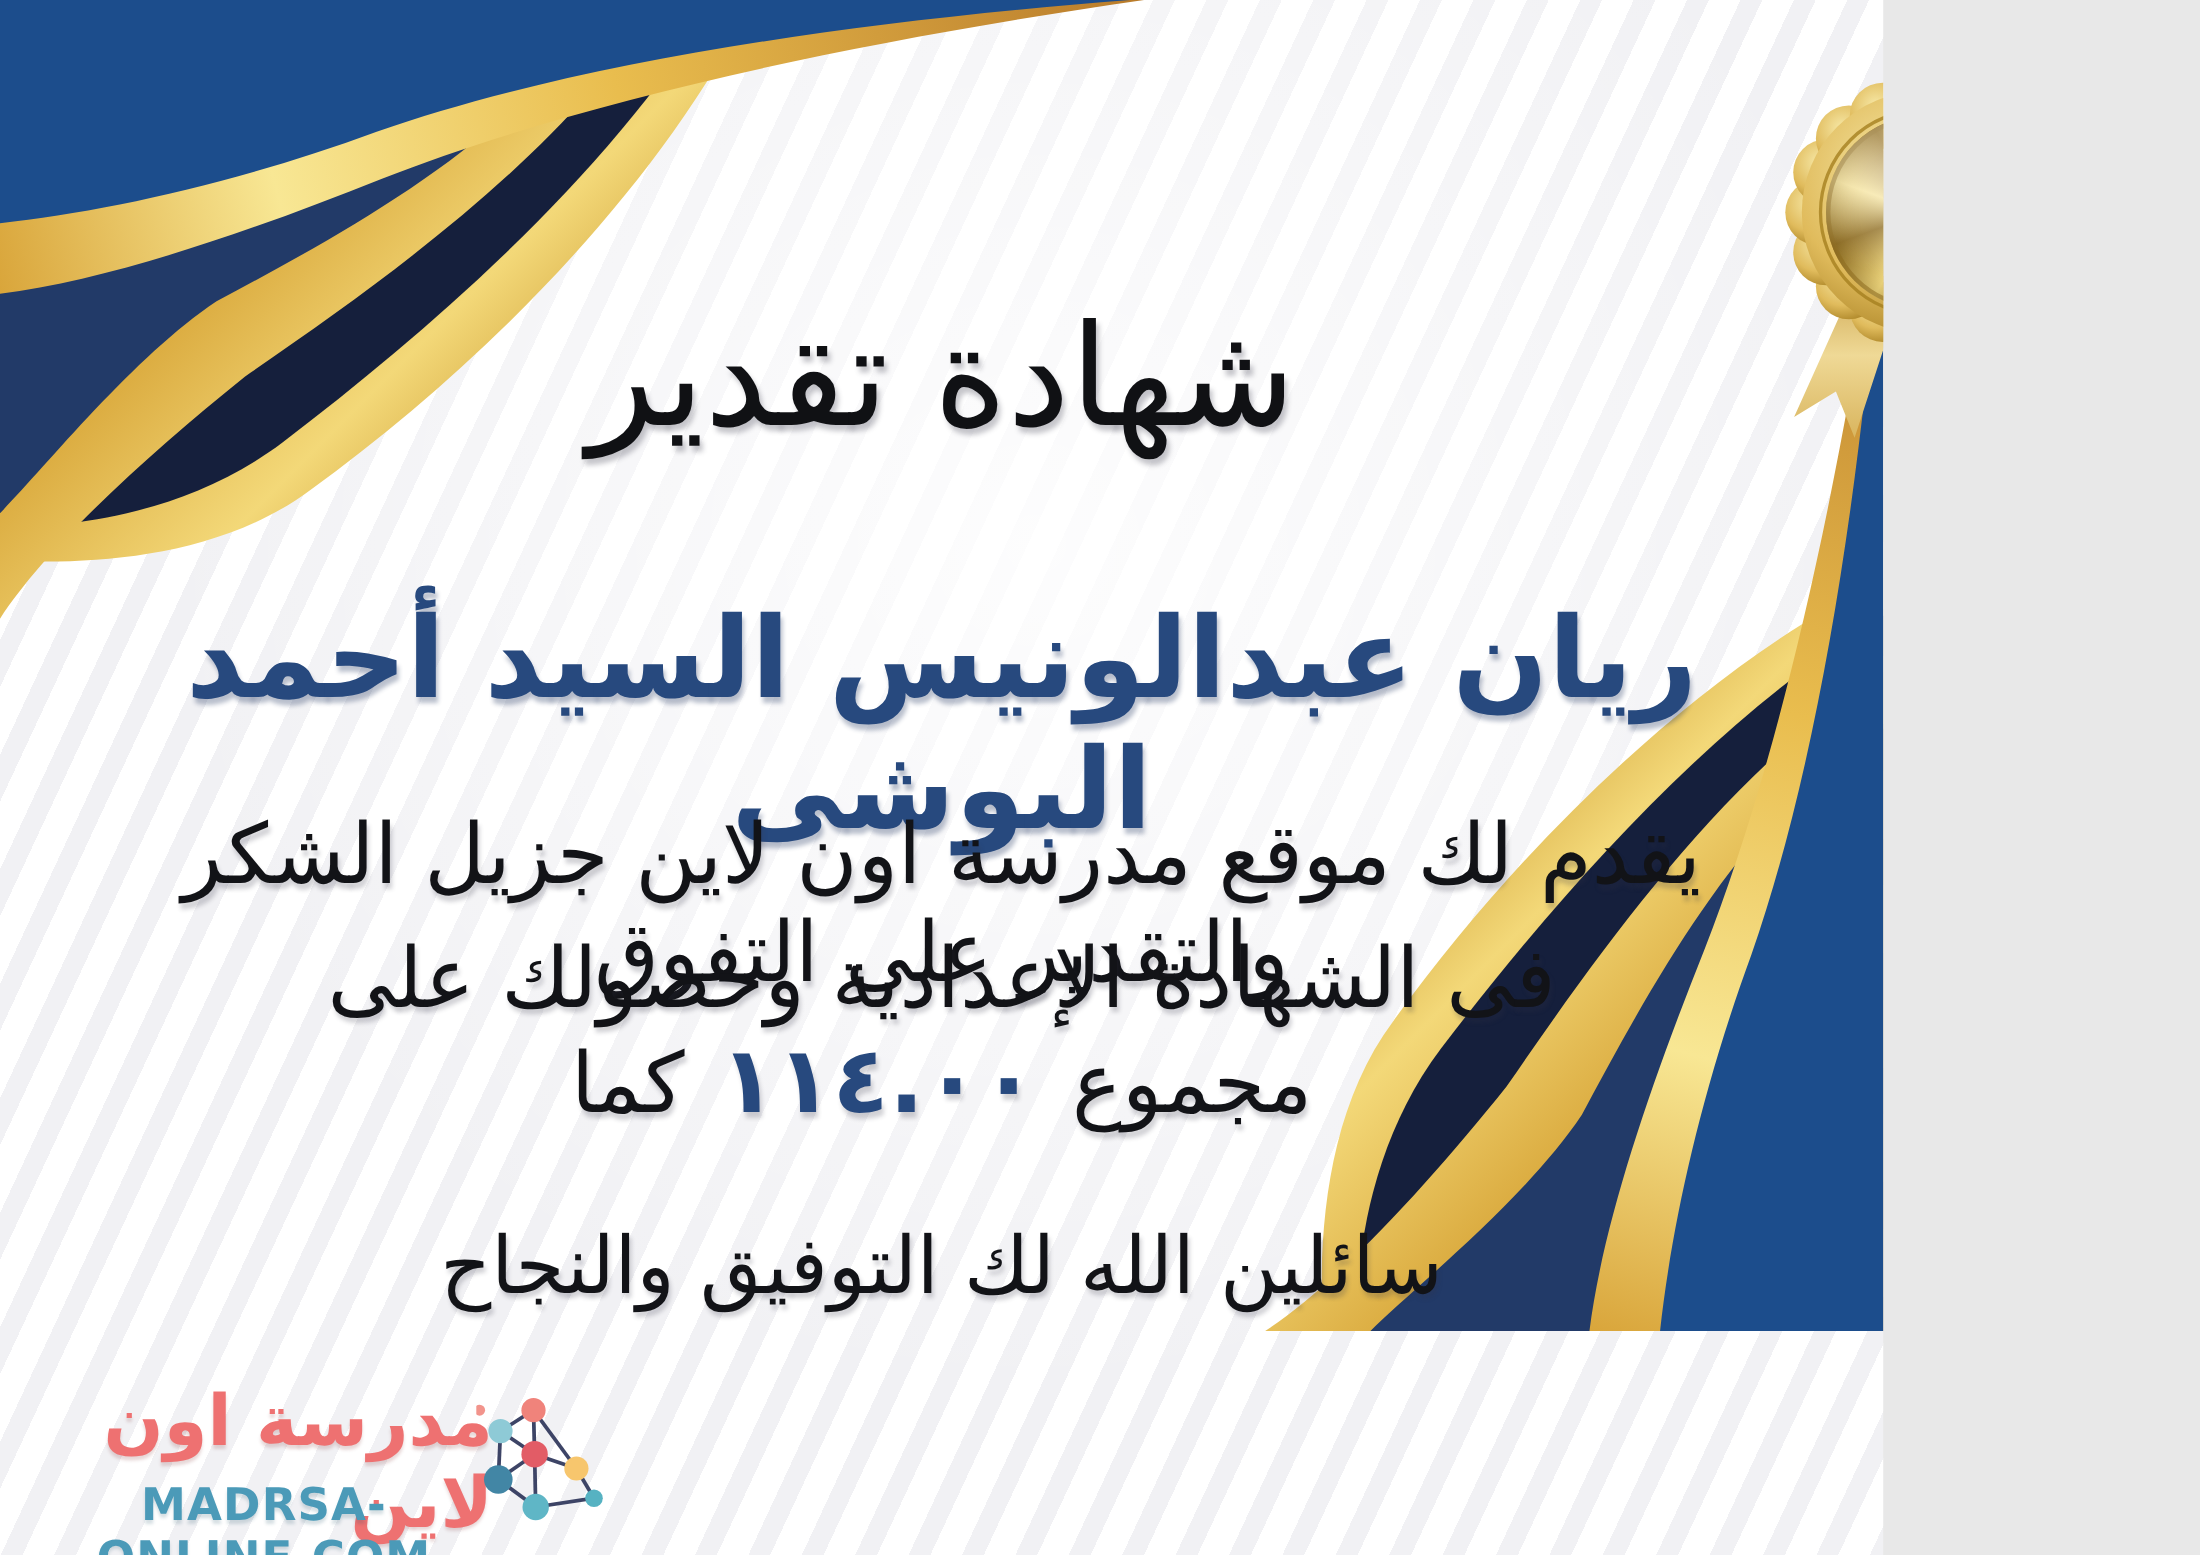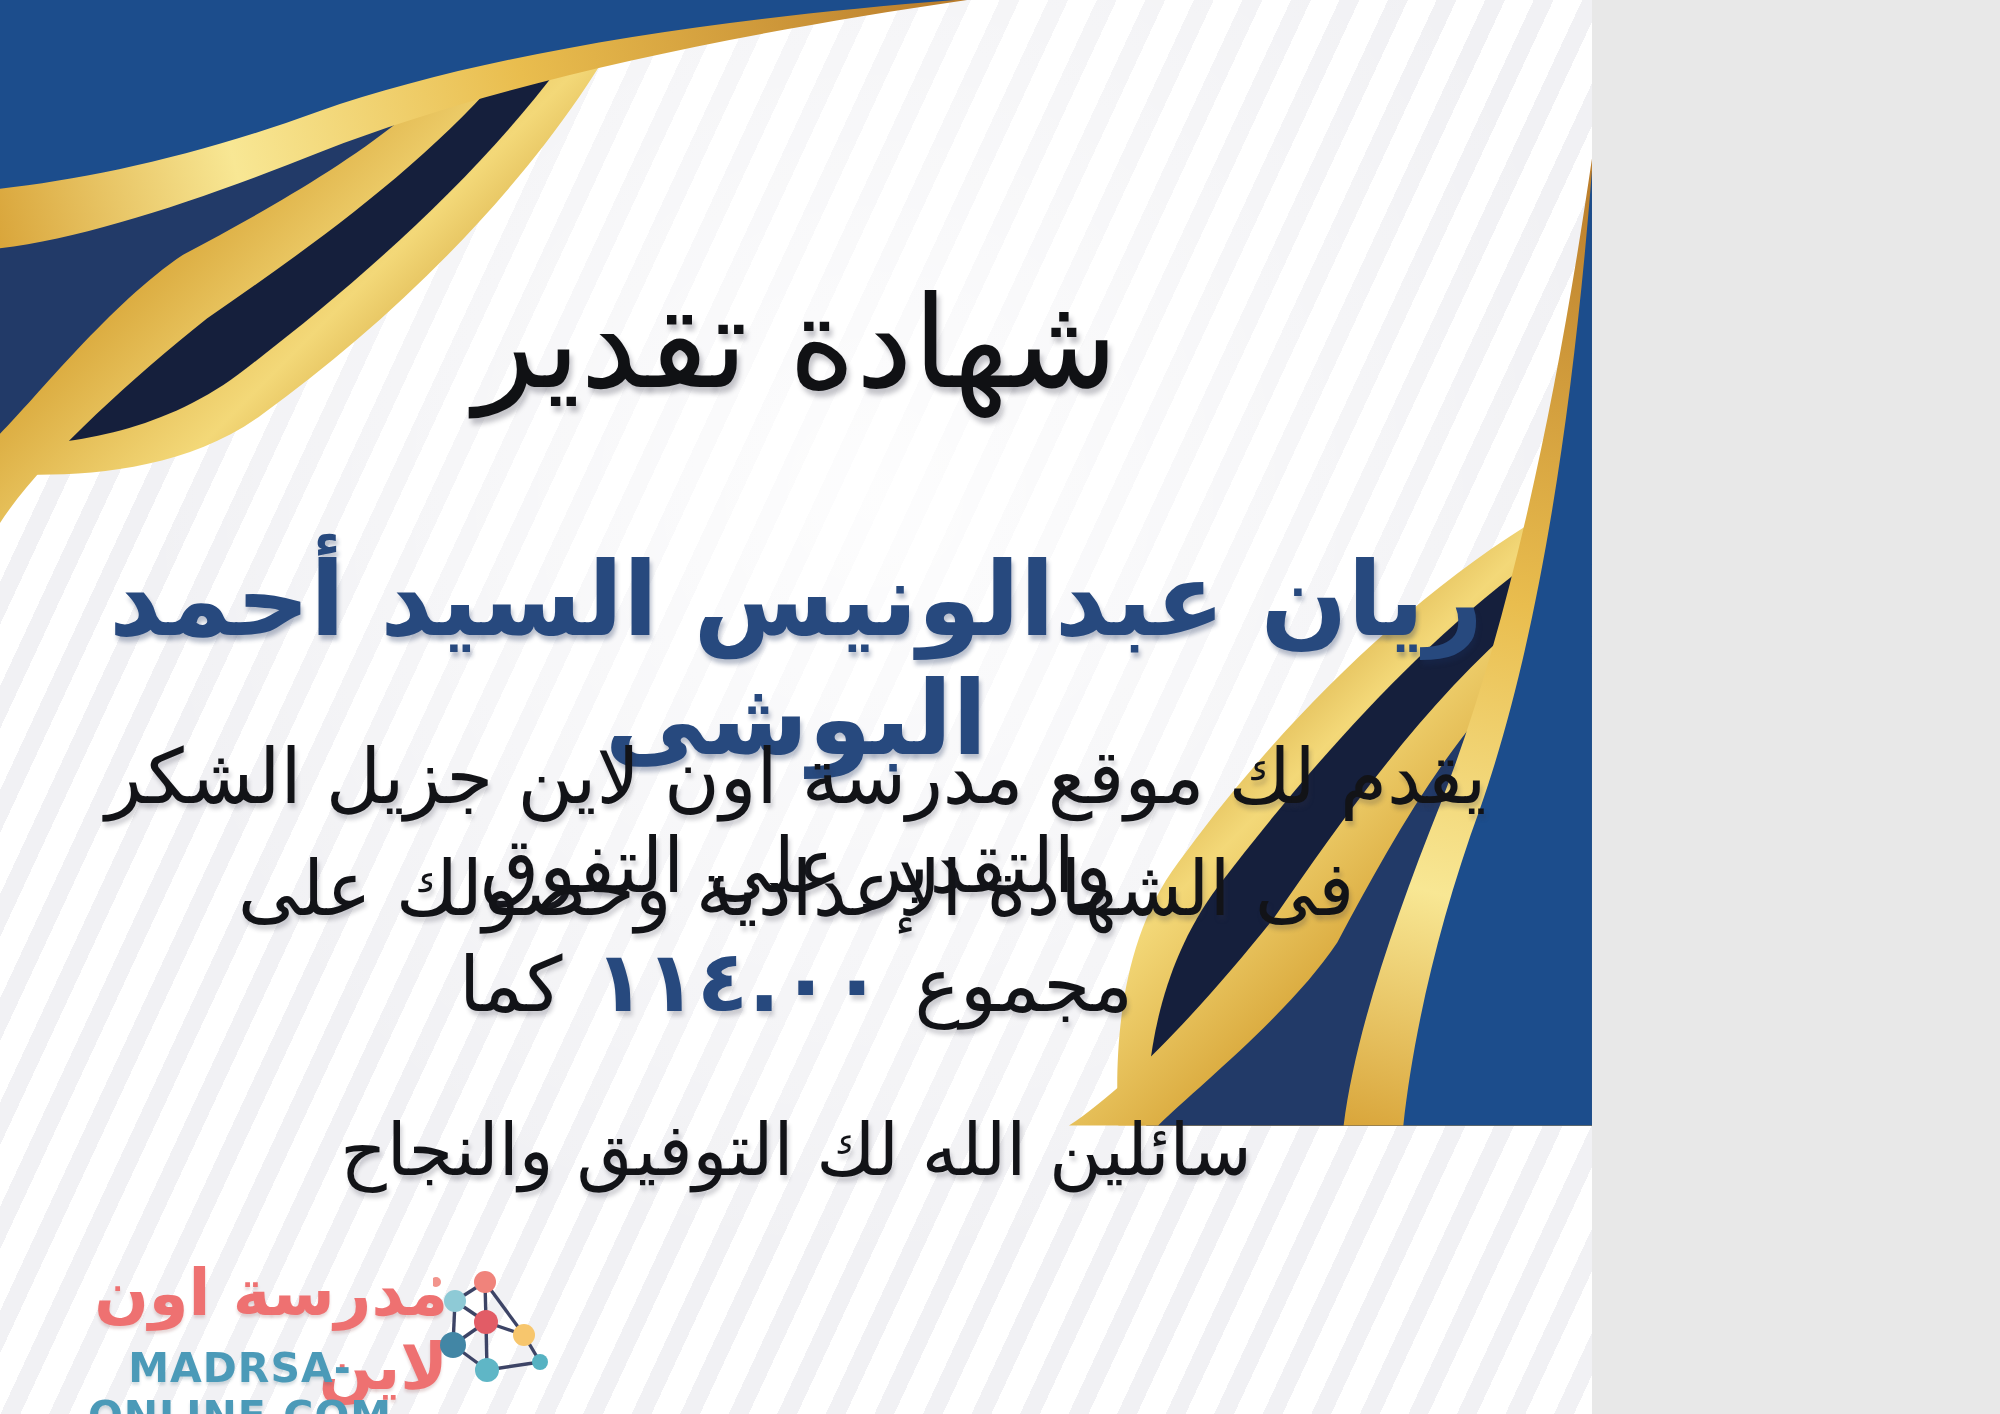--- a/index.html
+++ b/index.html
@@ -1,18 +1,18 @@
 <!DOCTYPE html>
 <html lang="ar"><head>
 <meta charset="utf-8">
 <style>
   html,body{margin:0;padding:0;background:#e8e8e8;}
   .stage{
     position:relative;
-    width:1592px;height:1414px;
+    width:1712px;height:1414px;
     overflow:hidden;
     background:
       radial-gradient(ellipse at 55% 35%, rgba(255,255,255,0.85), rgba(255,255,255,0) 60%),
       repeating-linear-gradient(115deg, #ffffff 0 26px, #f1f1f4 26px 44px);
     font-family:"DejaVu Sans","Liberation Sans",sans-serif;
   }
   svg.corners{position:absolute;inset:0;display:block;}
 
   
   .medal{position:absolute;left:1603px;top:48px;width:290px;height:380px;}

